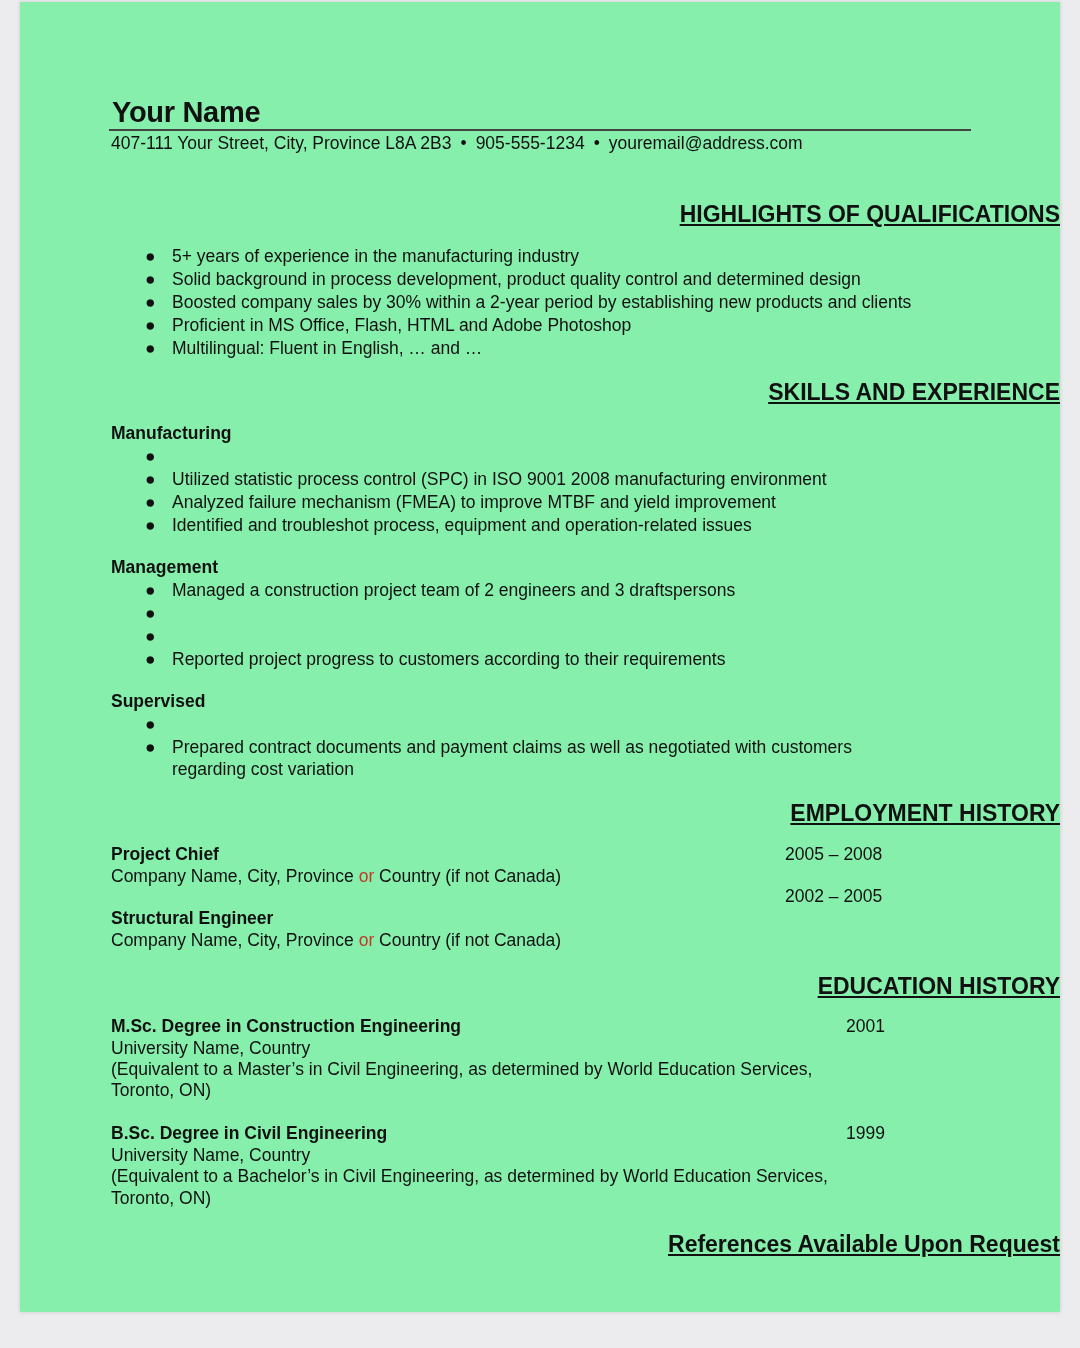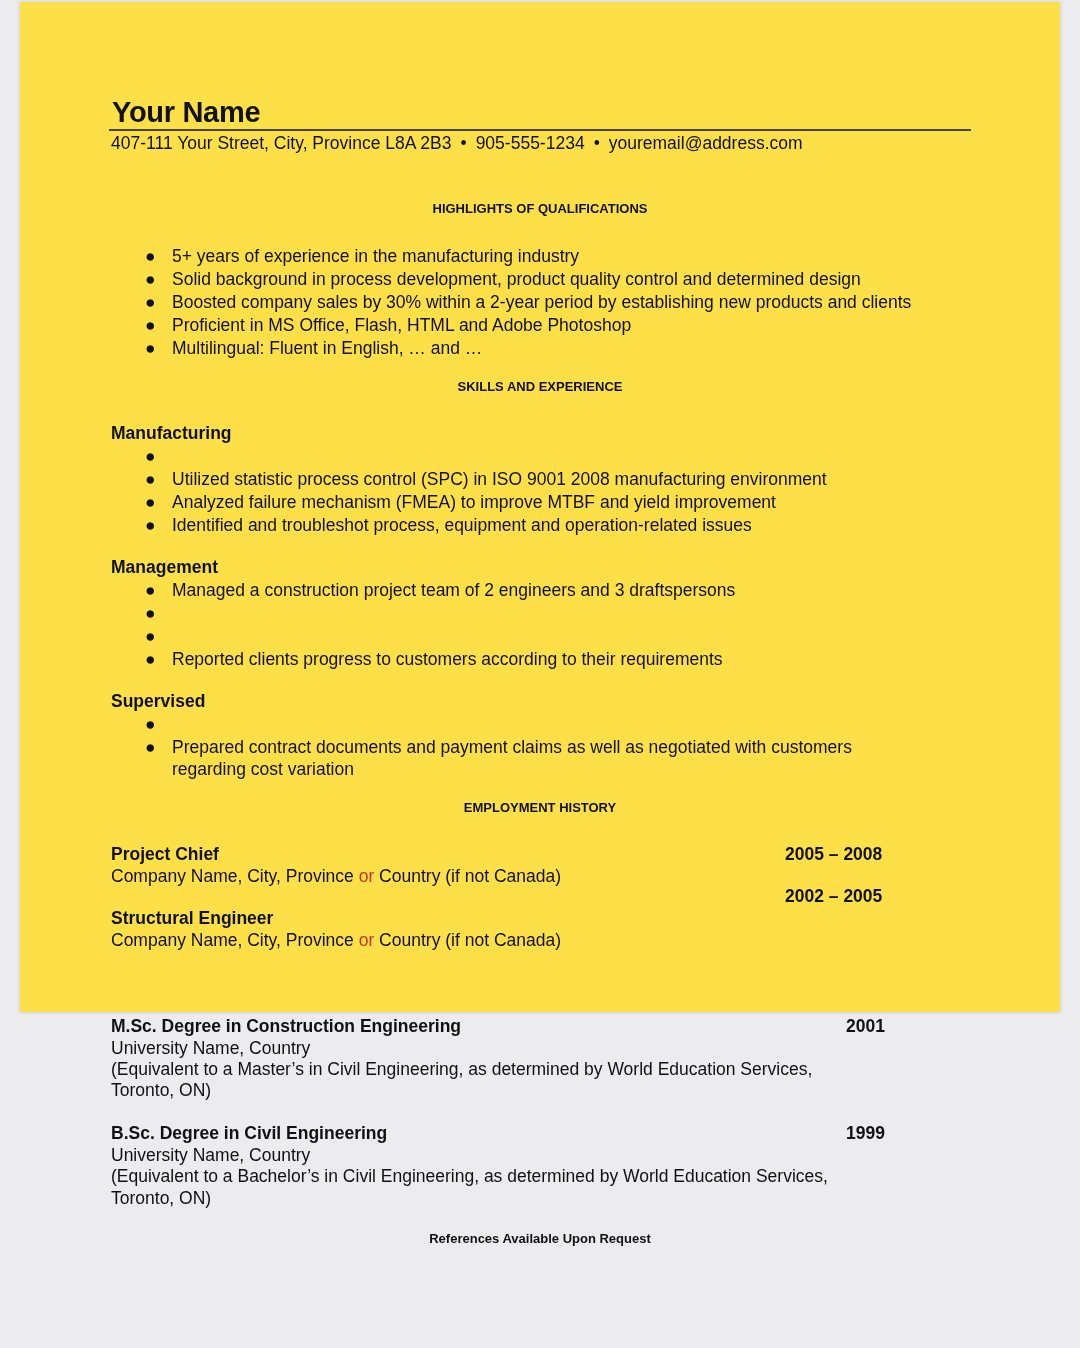--- a/index.html
+++ b/index.html
@@ -1,32 +1,32 @@
 <!DOCTYPE html>
 <html><head>
   <meta charset="utf-8">
   <style>
     * { box-sizing: border-box; margin: 0; padding: 0; }
     html, body { width: 1080px; height: 1348px; background: #ececef; overflow: hidden; }
     body { position: relative; font-family: "Liberation Sans", sans-serif; color: #111; }
     .page {
-      position: absolute; left: 20px; top: 2px; width: 1040px; height: 1010px;
-      background: #fde047; box-shadow: 0 0 4px rgba(0,0,0,0.15);
+      position: absolute; left: 20px; top: 2px; width: 1040px; height: 1310px;
+      background: #86efac; box-shadow: 0 0 4px rgba(0,0,0,0.15);
     }
     .abs { position: absolute; white-space: nowrap; }
     .name { left: 92px; top: 94px; font-size: 29px; font-weight: bold; letter-spacing: -0.3px; }
     .rule { left: 89px; top: 127px; width: 862px; height: 2px; background: #444; }
     .contact { left: 91px; top: 131px; font-size: 17.5px; }
     .contact .sep { margin: 0 9px; }
-    .section-title { left: 0; width: 1040px; text-align: center; font-size: 13px; font-weight: bold; }
+    .section-title { left: 0; width: 1040px; text-align: right; font-size: 23px; font-weight: bold; text-decoration: underline; }
     .line { font-size: 17.5px; }
     .bullet { left: 125px; font-size: 17.5px; }
     .btext { left: 152px; font-size: 17.5px; }
     .sub { left: 91px; font-size: 17.5px; font-weight: bold; }
-    .bold { font-weight: bold; }
+    .bold { font-weight: normal; }
     .red { color: #c0392b; }
   </style>
 </head>
 <body>
 
 <div class="page">
 
   <div class="abs name">Your Name</div>
   <div class="abs rule"></div>
   <div class="abs contact">
@@ -55,38 +55,39 @@
   <div class="abs btext" style="top:490px">Analyzed failure mechanism (FMEA) to improve MTBF and yield improvement</div>
   <div class="abs bullet" style="top:513px">●</div>
   <div class="abs btext" style="top:513px">Identified and troubleshot process, equipment and operation-related issues</div>
 
   <div class="abs sub" style="top:555px">Management</div>
   <div class="abs bullet" style="top:578px">●</div>
   <div class="abs btext" style="top:578px">Managed a construction project team of 2 engineers and 3 draftspersons</div>
   <div class="abs bullet" style="top:601px">●</div>
   <div class="abs bullet" style="top:624px">●</div>
   <div class="abs bullet" style="top:647px">●</div>
-  <div class="abs btext" style="top:647px">Reported clients progress to customers according to their requirements</div>
+  <div class="abs btext" style="top:647px">Reported project progress to customers according to their requirements</div>
 
   <div class="abs sub" style="top:689px">Supervised</div>
   <div class="abs bullet" style="top:712px">●</div>
   <div class="abs bullet" style="top:735px">●</div>
   <div class="abs btext" style="top:735px">Prepared contract documents and payment claims as well as negotiated with customers</div>
   <div class="abs btext" style="top:757px">regarding cost variation</div>
 
   <div class="abs section-title" style="top:798px">EMPLOYMENT HISTORY</div>
 
   <div class="abs sub" style="top:842px">Project Chief</div>
   <div class="abs line bold" style="top:842px; left:765px">2005 – 2008</div>
   <div class="abs line" style="top:864px; left:91px"><span>Company Name, City, Province </span><span class="red">or</span><span> Country (if not Canada)</span></div>
 
   <div class="abs sub" style="top:906px">Structural Engineer</div>
   <div class="abs line bold" style="top:884px; left:765px">2002 – 2005</div>
   <div class="abs line" style="top:928px; left:91px"><span>Company Name, City, Province </span><span class="red">or</span><span> Country (if not Canada)</span></div>
 
+  <div class="abs section-title" style="top:971px">EDUCATION HISTORY</div>
 
   <div class="abs sub" style="top:1014px">M.Sc. Degree in Construction Engineering</div>
   <div class="abs line bold" style="top:1014px; left:826px">2001</div>
   <div class="abs line" style="top:1036px; left:91px">University Name, Country</div>
   <div class="abs line" style="top:1057px; left:91px">(Equivalent to a Master’s in Civil Engineering, as determined by World Education Services,</div>
   <div class="abs line" style="top:1078px; left:91px">Toronto, ON)</div>
 
   <div class="abs sub" style="top:1121px">B.Sc. Degree in Civil Engineering</div>
   <div class="abs line bold" style="top:1121px; left:826px">1999</div>
   <div class="abs line" style="top:1143px; left:91px">University Name, Country</div>

